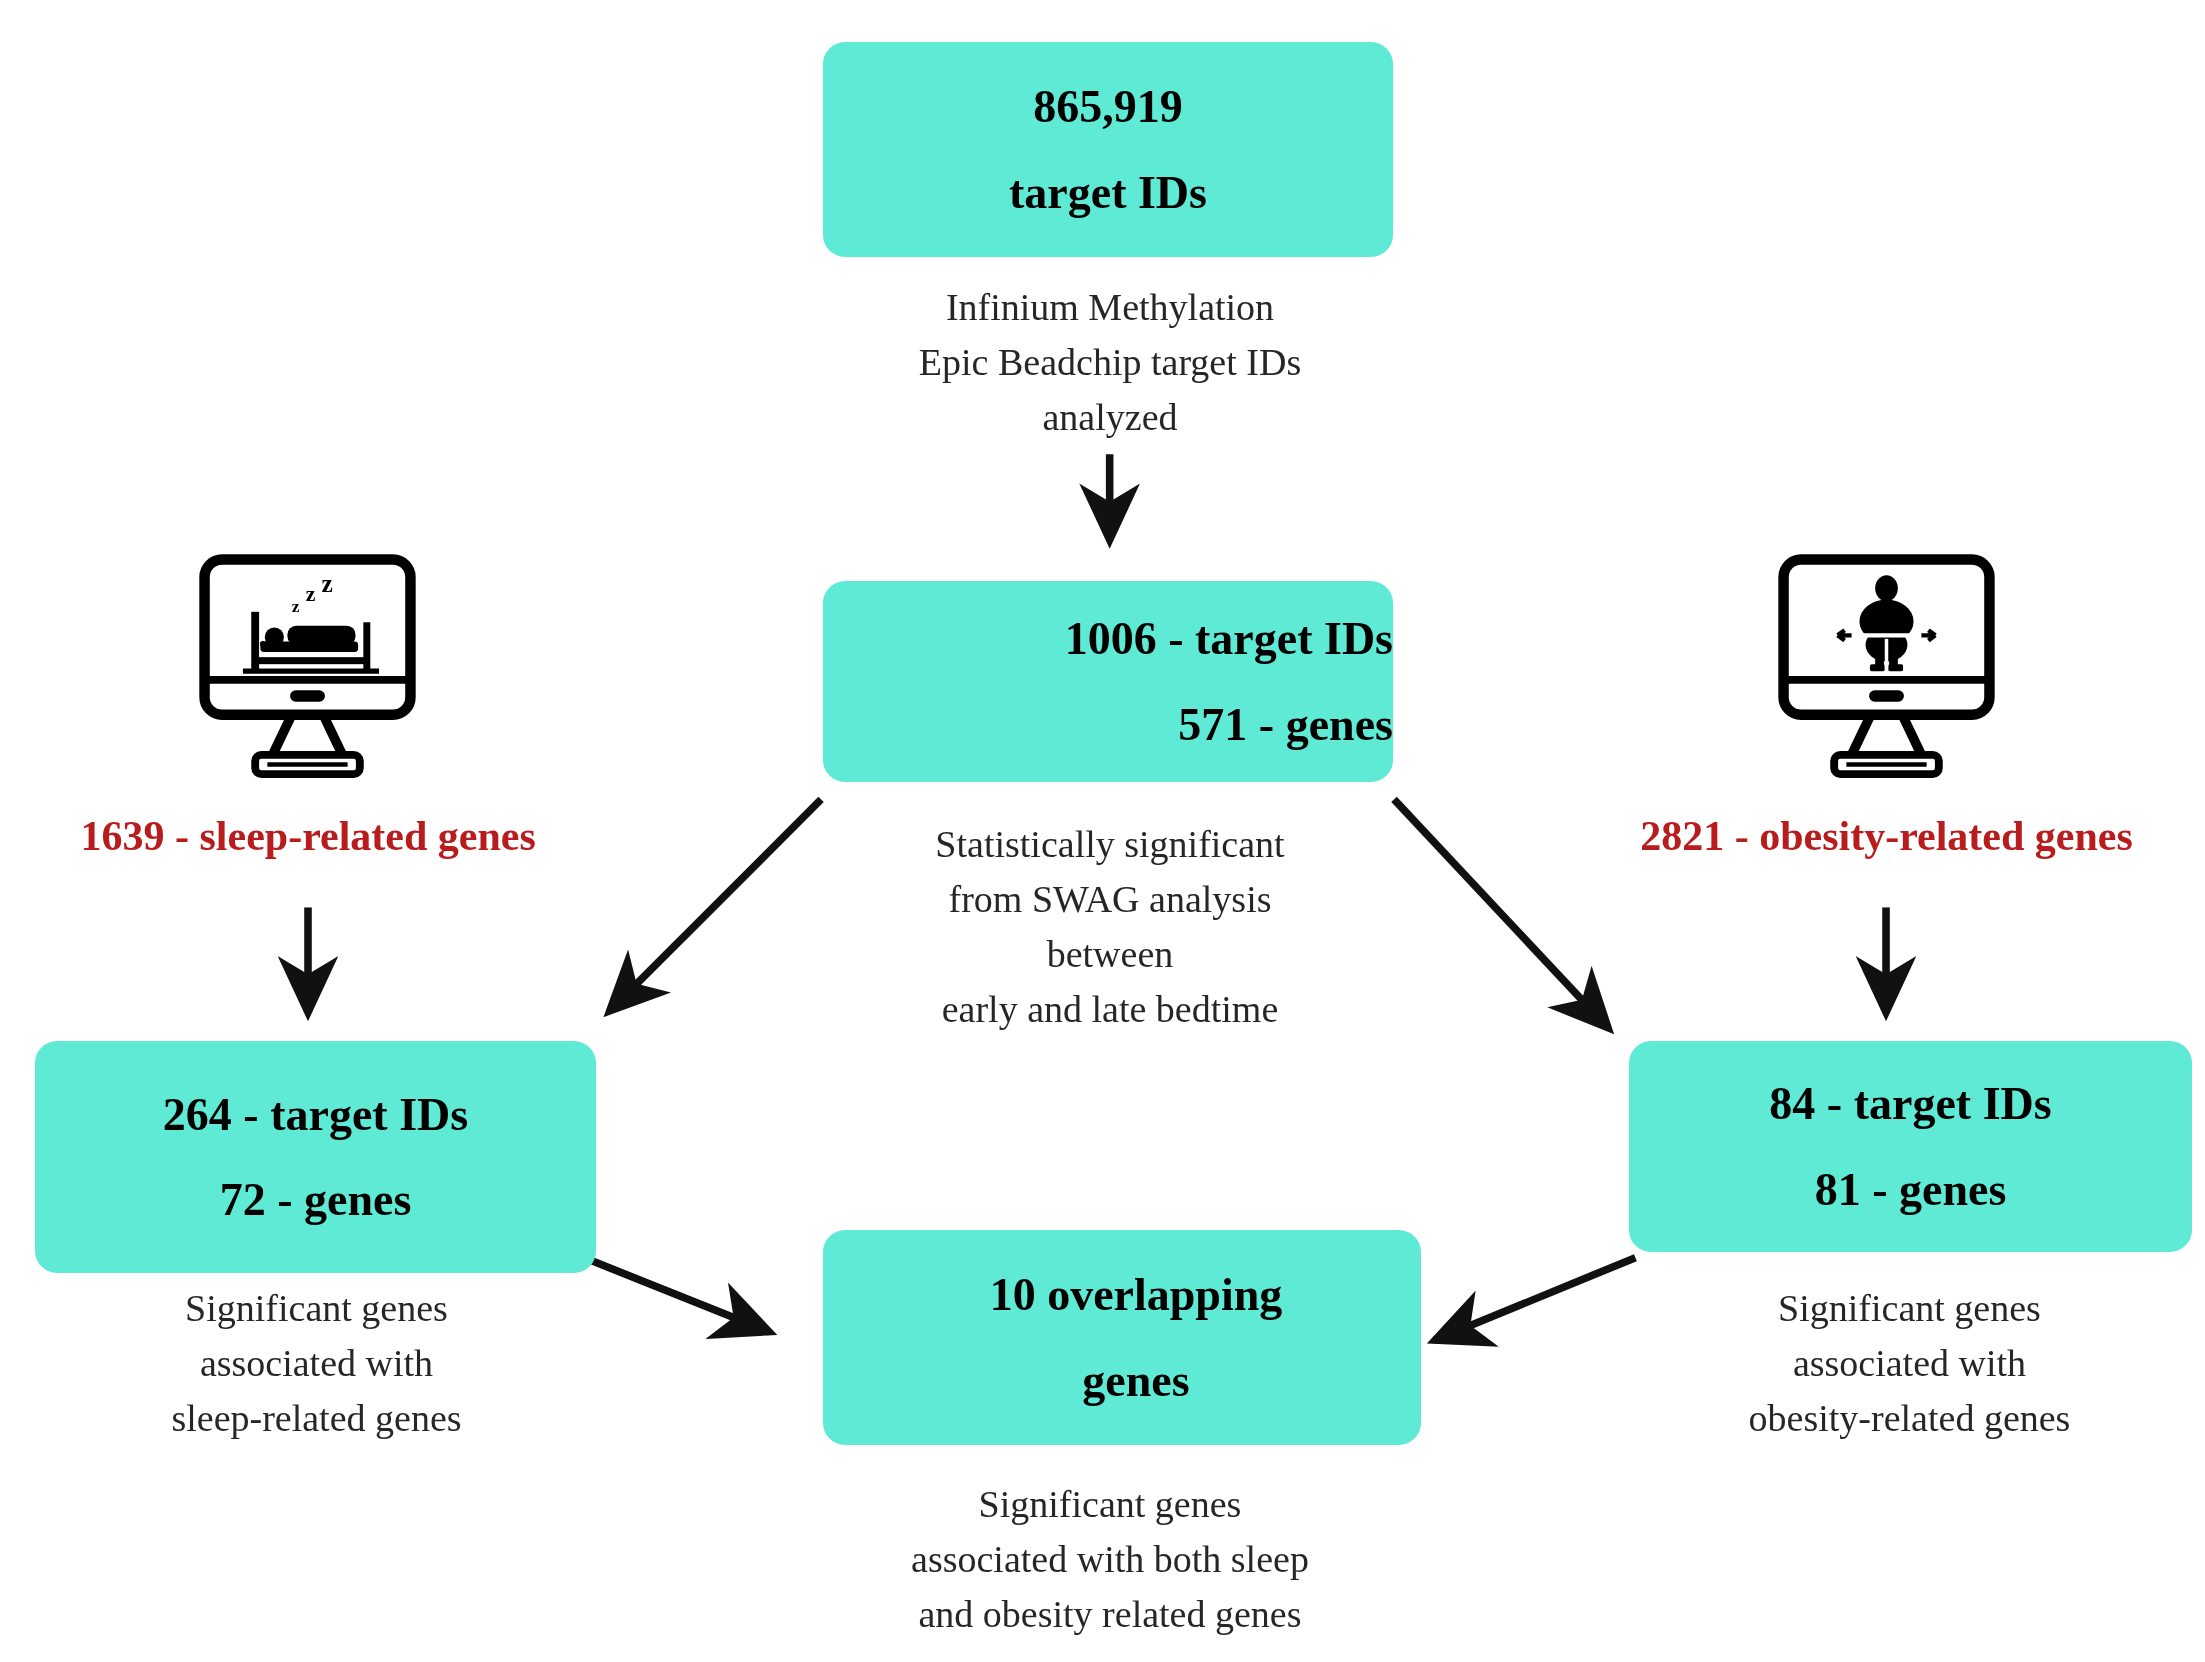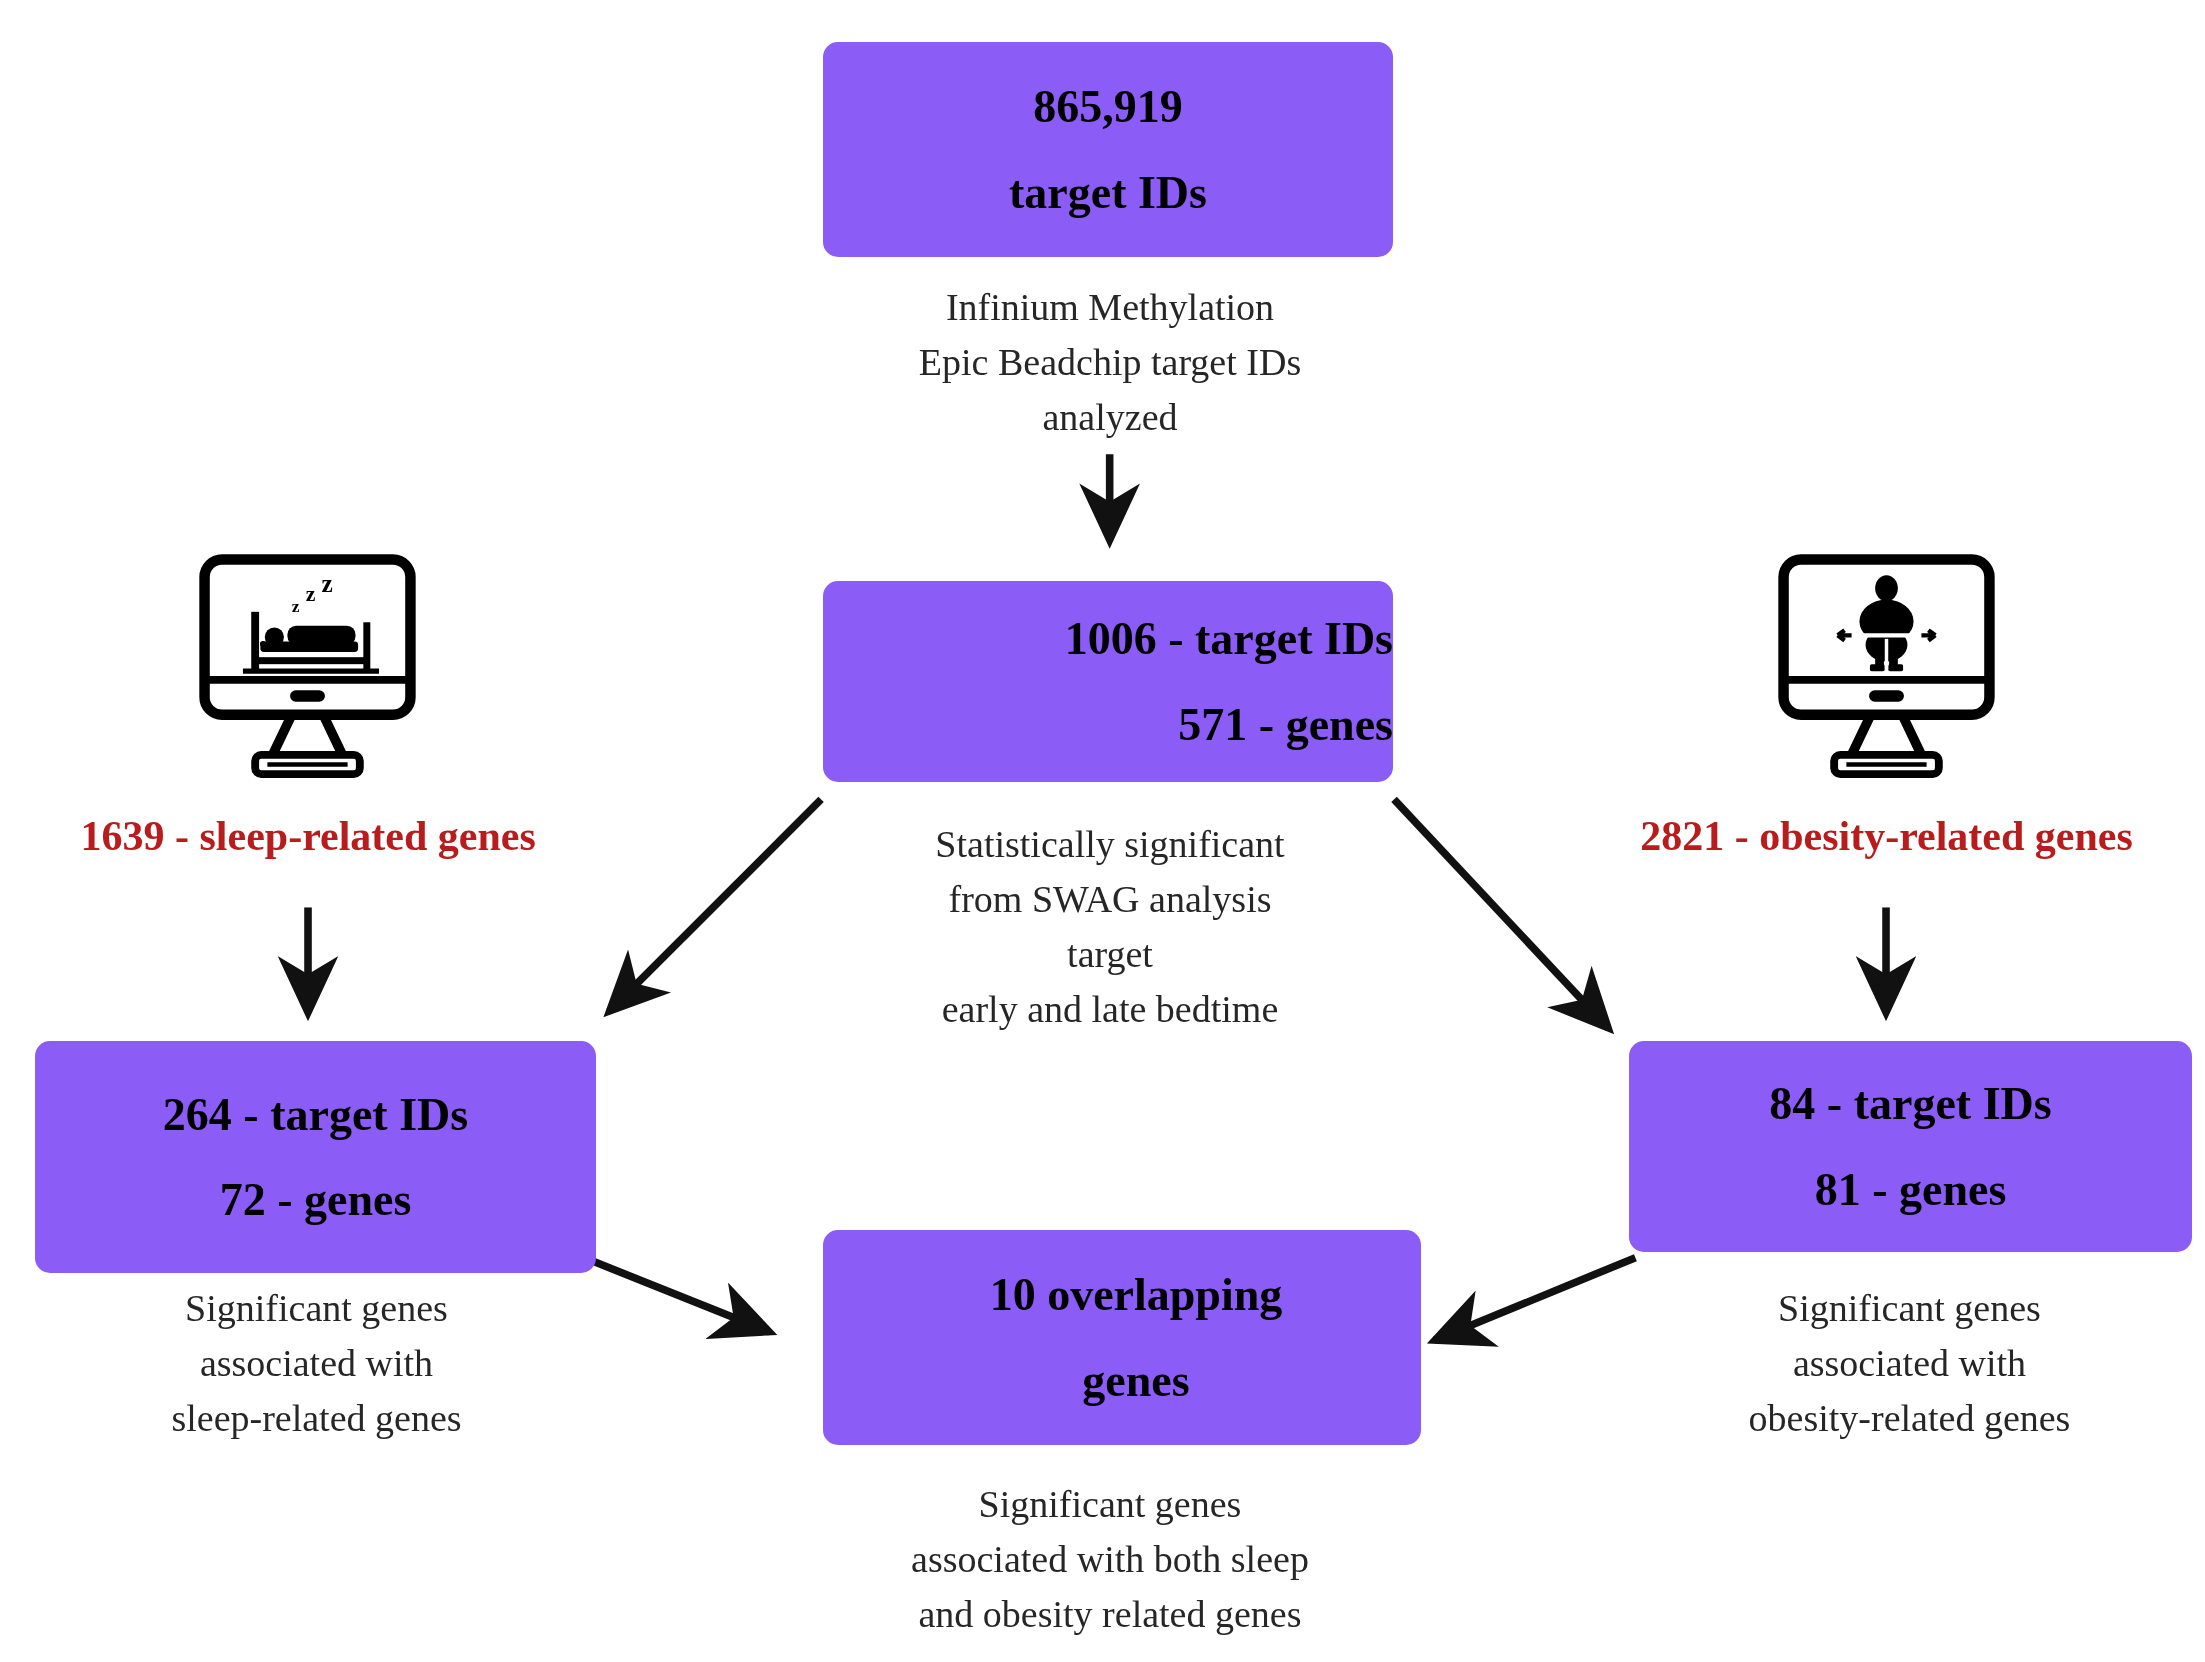--- a/index.html
+++ b/index.html
@@ -6,22 +6,22 @@
   .canvas{
     position:relative;
     width:2205px;
     height:1663px;
     background:#ffffff;
     font-family:"Liberation Serif","DejaVu Serif",serif;
     overflow:hidden;
   }
   .node{
     position:absolute;
-    background:#8b5cf6;
-    border-radius:15px;
+    background:#5eead4;
+    border-radius:22px;
     display:flex;
     flex-direction:column;
     align-items:center;
     justify-content:center;
     text-align:center;
   }
   .node .bline{
     display:block;
     font-weight:bold;
     color:#000000;
@@ -80,21 +80,21 @@
     <span class="cline">analyzed</span>
   </div>
 
   <div class="node" style="left:823px;top:581px;width:570px;height:201px;align-items:flex-end;">
     <span class="bline">1006 - target IDs</span>
     <span class="bline">571 - genes</span>
   </div>
   <div class="caption" style="left:785px;top:817px;width:650px;">
     <span class="cline">Statistically significant</span>
     <span class="cline">from SWAG analysis</span>
-    <span class="cline">target</span>
+    <span class="cline">between</span>
     <span class="cline">early and late bedtime</span>
   </div>
 
   <div class="iconwrap" style="left:181px;top:549px;">
     <svg width="253" height="253" viewBox="0 0 260 290">
       <rect x="12" y="12" width="236" height="178" rx="20" fill="#ffffff" stroke="#000000" stroke-width="12"></rect>
       <line x1="14" y1="150" x2="246" y2="150" stroke="#000000" stroke-width="9"></line>
       <rect x="110" y="162" width="40" height="13" rx="6.5" fill="#000000"></rect>
       <path d="M112,190 L90,236 M148,190 L170,236" stroke="#000000" stroke-width="11" fill="none"></path>
       <rect x="70" y="236" width="120" height="22" rx="7" fill="#ffffff" stroke="#000000" stroke-width="9"></rect>

